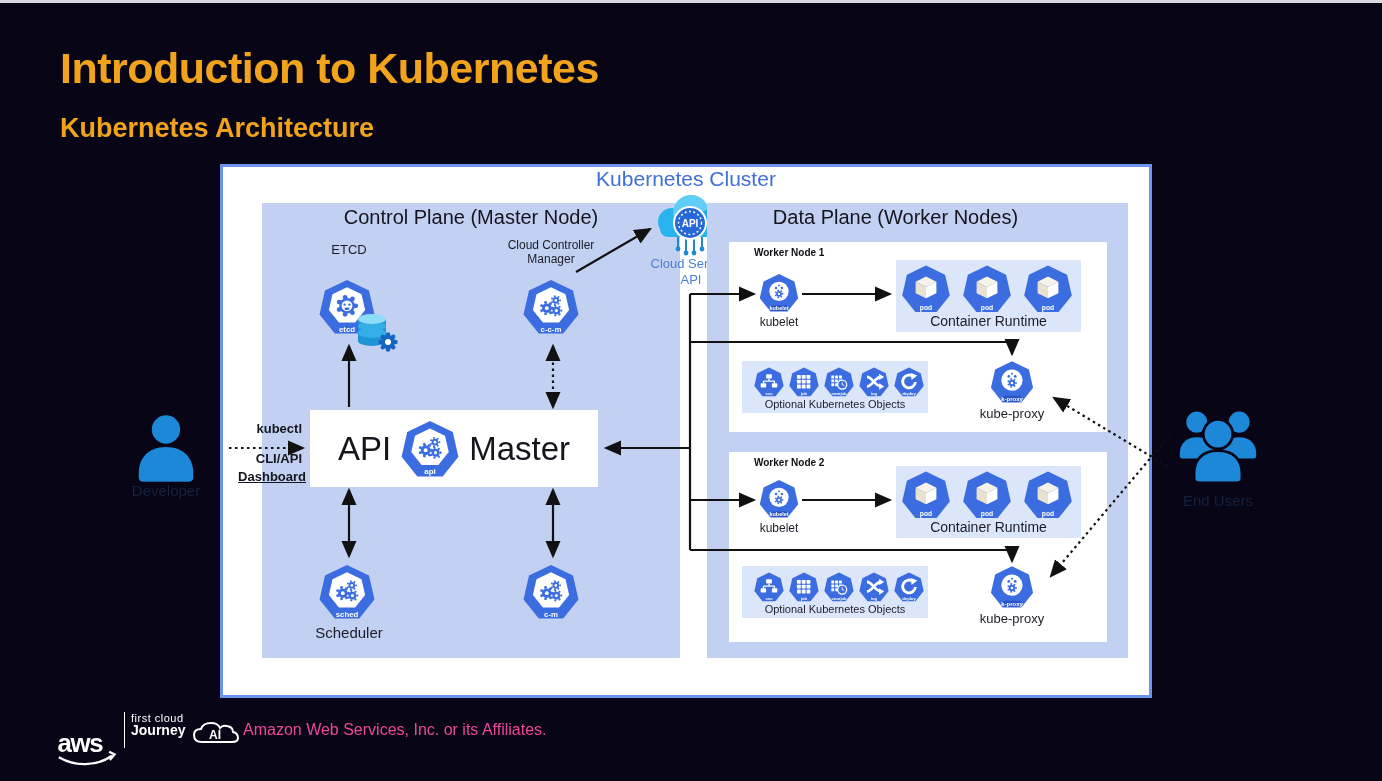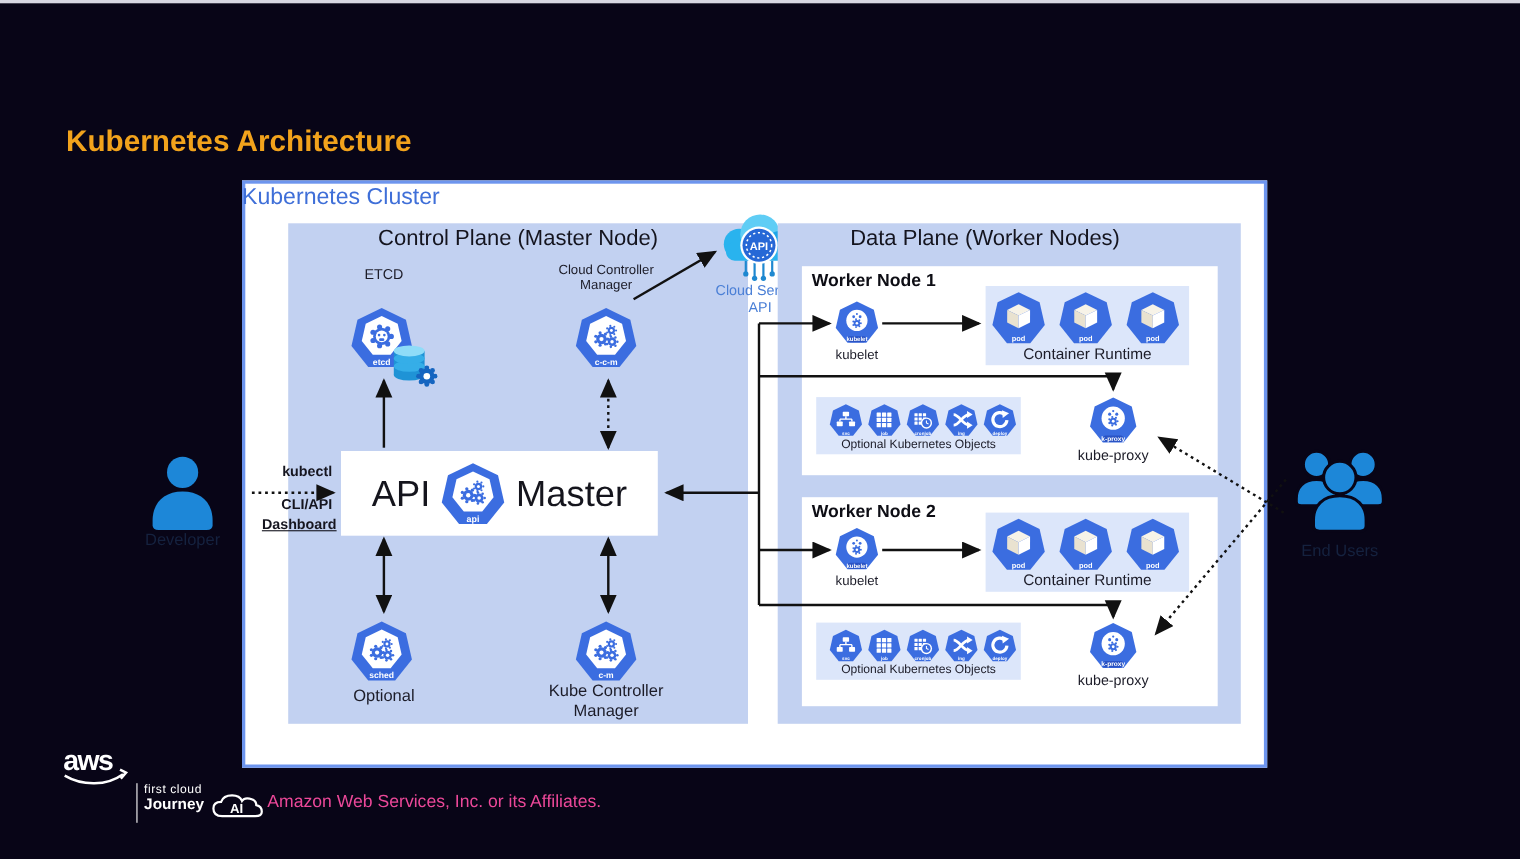--- a/index.html
+++ b/index.html
@@ -3,43 +3,44 @@
 <meta charset="utf-8">
 <style>
   html,body{margin:0;padding:0;background:#080517;}
   .stage{position:relative;width:1382px;height:781px;background:#080517;overflow:hidden;
          font-family:"Liberation Sans","DejaVu Sans",sans-serif;}
   .abs{position:absolute;}
   .topstrip{left:0;top:0;width:1382px;height:3px;background:#d8d8e2;}
   .title{left:60px;top:44px;font-size:43px;font-weight:800;color:#F2A31C;letter-spacing:-0.5px;}
   .subtitle{left:60px;top:113px;font-size:27px;font-weight:800;color:#F2A31C;}
   .cluster{left:220px;top:164px;width:932px;height:534px;background:#ffffff;border:3px solid #6d95ee;box-sizing:border-box;}
-  .cluster-title{left:220px;top:167px;width:932px;text-align:left;font-size:21px;color:#3f6fd8;}
+  .cluster-title{left:220px;top:167px;width:932px;text-align:center;font-size:21px;color:#3f6fd8;}
   .plane{background:#c2d1f1;}
   .cp{left:262px;top:203px;width:418px;height:455px;}
   .dp{left:707px;top:203px;width:421px;height:455px;}
   .plane-head{font-size:20px;color:#14141e;text-align:center;}
   .lbl{color:#1c1c28;text-align:center;line-height:1.2;}
   .panel{background:#dce6fa;}
   .wnbox{background:#ffffff;}
-  .wn-title{font-size:16px;font-weight:bold;color:#0d0d14;}
+  .wn-title{font-size:10px;font-weight:bold;color:#0d0d14;margin-left:16px;}
   .apibox{left:310px;top:410px;width:288px;height:77px;background:#fff;display:flex;align-items:center;justify-content:space-between;padding:0 28px;box-sizing:border-box;font-size:33px;color:#15151d;}
   .blue-lbl{color:#4a7fd6;text-align:center;line-height:1.25;font-size:13px;}
   .dark-on-dark{color:#15223f;text-align:center;}
   .bold13{font-size:13px;font-weight:bold;color:#15151f;text-align:right;}
   .footer-copy{font-size:16px;color:#ec4899;}
   svg{display:block;}
   .arrow-layer{left:0;top:0;pointer-events:none;}
 </style>
 </head>
 <body>
 
 <div class="stage">
   <div class="abs topstrip"></div>
 
+  <div class="abs title">Introduction to Kubernetes</div>
   <div class="abs subtitle">Kubernetes Architecture</div>
 
   <div class="abs cluster"></div>
   <div class="abs cluster-title">Kubernetes Cluster</div>
 
   <div class="abs plane cp"></div>
   <div class="abs plane-head" style="left:262px;top:206px;width:418px;">Control Plane (Master Node)</div>
 
   <div class="abs lbl" style="left:299px;top:242px;width:100px;font-size:13px;">ETCD</div>
   <div class="abs" style="left:317px;top:277px;">
@@ -190,21 +191,21 @@
         <circle cx="57.2" cy="63.9" r="1.9" fill="#3B6DE0"></circle>
         <circle cx="51.7" cy="59.5" r="1.9" fill="#3B6DE0"></circle>
         <circle cx="51.7" cy="52.5" r="1.9" fill="#3B6DE0"></circle>
         <circle cx="57.2" cy="48.1" r="1.9" fill="#3B6DE0"></circle>
         <circle cx="64.1" cy="49.7" r="1.9" fill="#3B6DE0"></circle>
         <circle cx="59" cy="56" r="2.6" fill="#fff"></circle>
 
        <text x="50" y="91" text-anchor="middle" font-size="13" font-weight="bold" fill="#ffffff" font-family="Liberation Sans,sans-serif">sched</text>
      </svg>
     </div>
-  <div class="abs lbl" style="left:299px;top:624px;width:100px;font-size:15px;">Optional</div>
+  <div class="abs lbl" style="left:299px;top:624px;width:100px;font-size:15px;">Scheduler</div>
 
   <div class="abs" style="left:521px;top:562px;">
       <svg width="60" height="60" viewBox="0 0 100 100">
        <polygon points="50.0,5.0 86.7,22.7 95.8,62.5 70.4,94.3 29.6,94.3 4.2,62.5 13.3,22.7" fill="#3B6DE0"></polygon>
        <polygon points="50.0,17.0 74.2,28.7 80.2,54.9 63.5,75.9 36.5,75.9 19.8,54.9 25.8,28.7" fill="#fff"></polygon>
         <circle cx="43" cy="52" r="8" fill="#3B6DE0"></circle>
         <circle cx="52.6" cy="52.0" r="2.4" fill="#3B6DE0"></circle>
         <circle cx="49.0" cy="59.5" r="2.4" fill="#3B6DE0"></circle>
         <circle cx="40.9" cy="61.4" r="2.4" fill="#3B6DE0"></circle>
         <circle cx="34.4" cy="56.2" r="2.4" fill="#3B6DE0"></circle>
@@ -227,21 +228,20 @@
         <circle cx="57.2" cy="63.9" r="1.9" fill="#3B6DE0"></circle>
         <circle cx="51.7" cy="59.5" r="1.9" fill="#3B6DE0"></circle>
         <circle cx="51.7" cy="52.5" r="1.9" fill="#3B6DE0"></circle>
         <circle cx="57.2" cy="48.1" r="1.9" fill="#3B6DE0"></circle>
         <circle cx="64.1" cy="49.7" r="1.9" fill="#3B6DE0"></circle>
         <circle cx="59" cy="56" r="2.6" fill="#fff"></circle>
 
        <text x="50" y="91" text-anchor="middle" font-size="13" font-weight="bold" fill="#ffffff" font-family="Liberation Sans,sans-serif">c-m</text>
      </svg>
     </div>
-  <div class="abs lbl" style="left:481px;top:620px;width:140px;font-size:15px;">Kube Controller Manager</div>
 
   <div class="abs" style="left:650px;top:190px;">
     <svg width="80" height="68" viewBox="0 0 80 68">
       <circle cx="22" cy="32" r="14" fill="#29b3ee"></circle>
       <circle cx="41" cy="23" r="18" fill="#5fcdf5"></circle>
       <circle cx="59" cy="33" r="13" fill="#1ea6e8"></circle>
       <rect x="10" y="30" width="60" height="17" rx="8" fill="#29b3ee"></rect>
       <g stroke="#1e88d0" stroke-width="2">
         <line x1="28" y1="47" x2="28" y2="58"></line>
           <line x1="36" y1="47" x2="36" y2="62"></line>
@@ -610,21 +610,21 @@
       <path d="M690,448 H606" marker-end="url(#ah)"></path>
       <path d="M690,500 H754" marker-end="url(#ah)"></path>
       <path d="M690,550 H1012 V561" marker-end="url(#ah)"></path>
       <path d="M802,294 H890" marker-end="url(#ah)"></path>
       <path d="M802,500 H890" marker-end="url(#ah)"></path>
       <path d="M1167,466 L1054,398" stroke-dasharray="2.5 3.5" marker-end="url(#ah)"></path>
       <path d="M1169,436 L1051,576" stroke-dasharray="2.5 3.5" marker-end="url(#ah)"></path>
     </g>
   </svg>
 
-  <div class="abs" style="left:52px;top:672px;">
+  <div class="abs" style="left:52px;top:724px;">
     <svg width="68" height="50" viewBox="0 0 100 72">
       <text x="8" y="40" font-size="38" font-weight="bold" fill="#ffffff" font-family="Liberation Sans,sans-serif" letter-spacing="-2">aws</text>
       <path d="M10,48 C34,62 66,62 88,46" stroke="#ffffff" stroke-width="3.4" fill="none"></path>
       <path d="M84,40 L92,44 L85,52" stroke="#ffffff" stroke-width="3.4" fill="none"></path>
     </svg>
   </div>
   <div class="abs" style="left:124px;top:712px;width:1px;height:36px;background:#ffffff;"></div>
   <div class="abs" style="left:131px;top:712px;color:#ffffff;">
     <div style="font-size:11px;letter-spacing:0.5px;">first cloud</div>
     <div style="font-size:14px;font-weight:bold;margin-top:-2px;">Journey</div>

